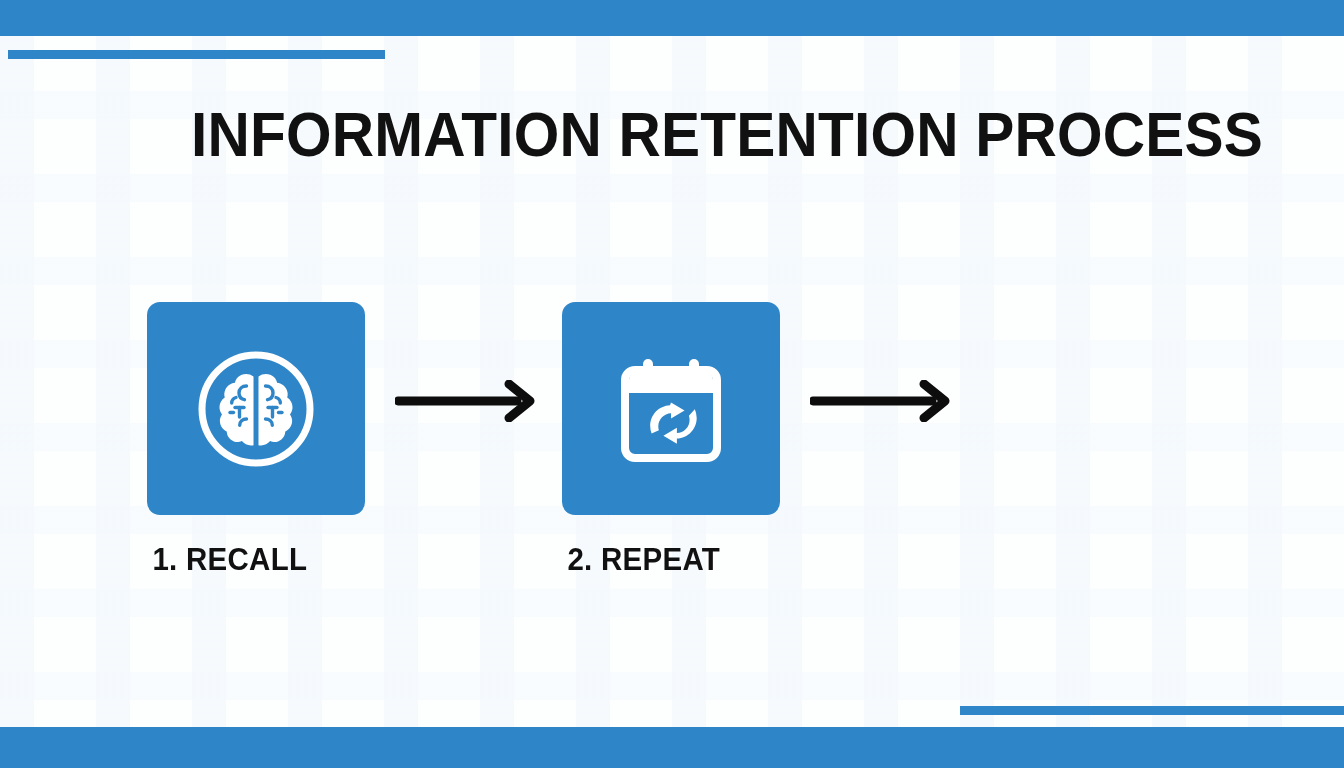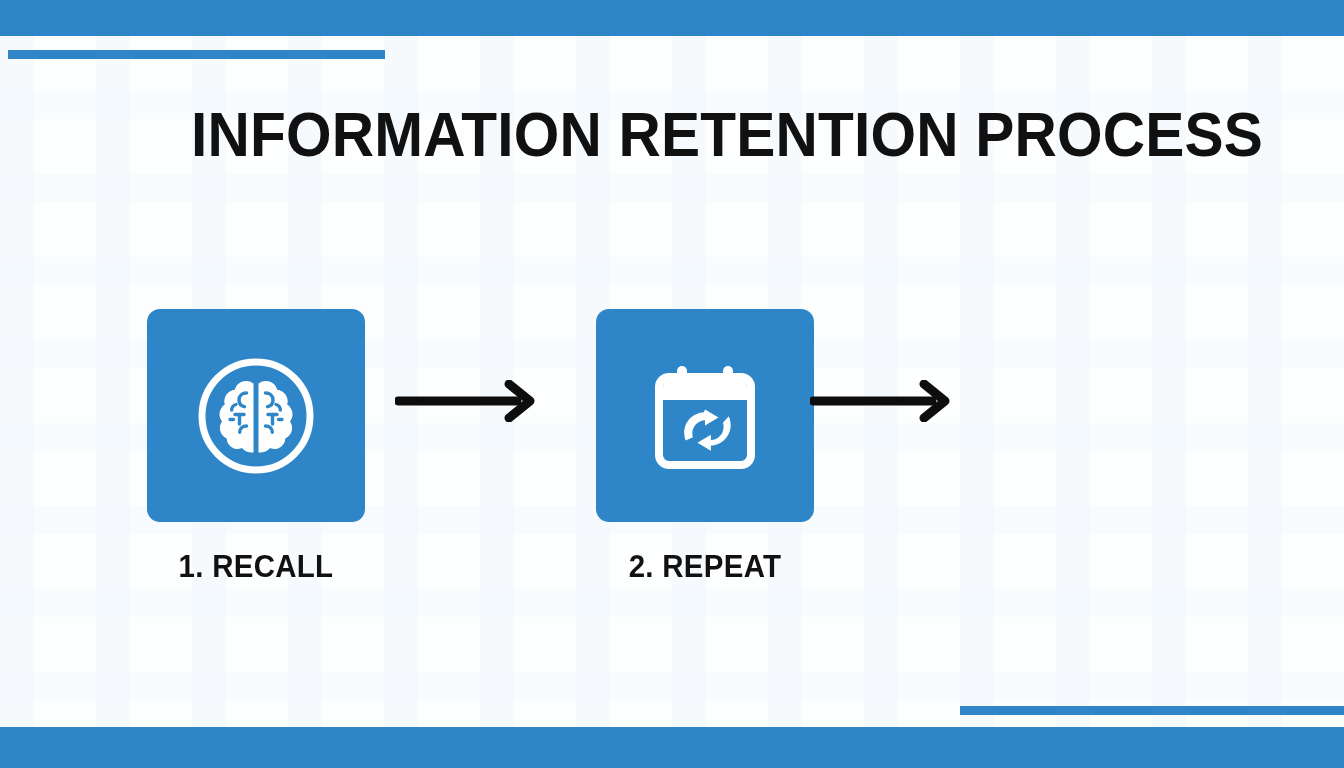--- a/index.html
+++ b/index.html
@@ -74,26 +74,25 @@
   
   .steps {
     position: absolute;
     left: 0;
     top: 292px;
     width: 1344px;
     height: 290px;
   }
   .step {
     position: absolute;
-    top: 17px;
+    top: 10px;
     width: 218px;
-    text-align: center;
   }
   .step-1 { left: 147px; }
-  .step-2 { left: 562px; margin-left: 34px; }
+  .step-2 { left: 562px; }
   .step-3 { left: 977px; }
 
   .icon-box {
     width: 218px;
     height: 213px;
     background: #2E86C8;
     border-radius: 13px;
     display: flex;
     align-items: center;
     justify-content: center;

